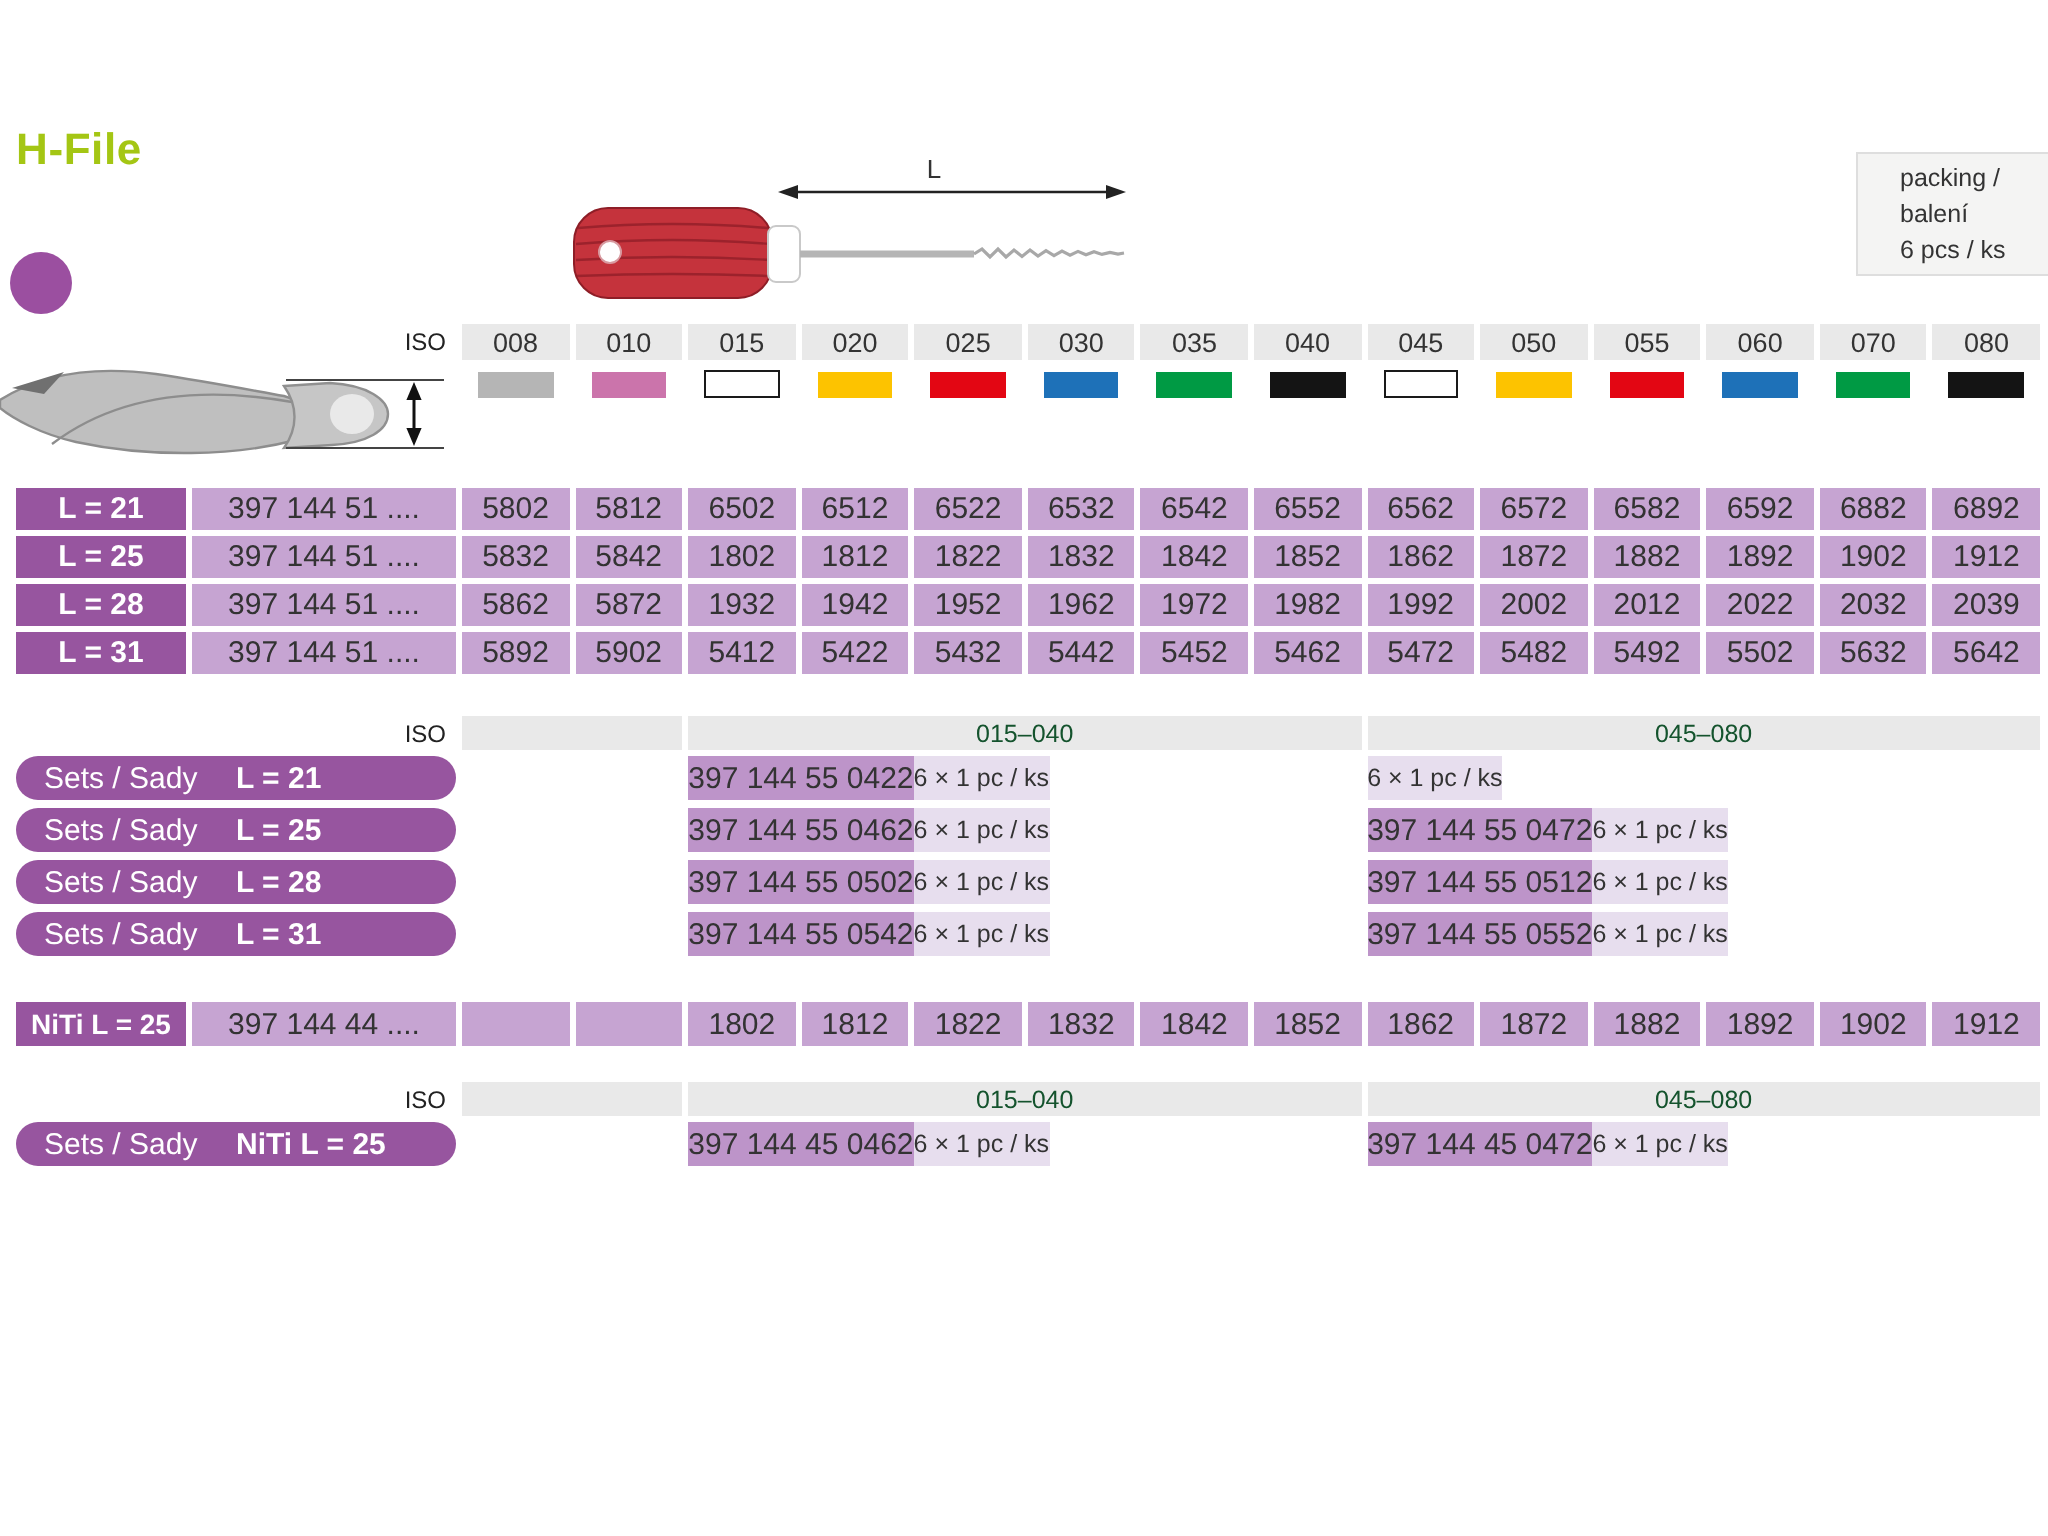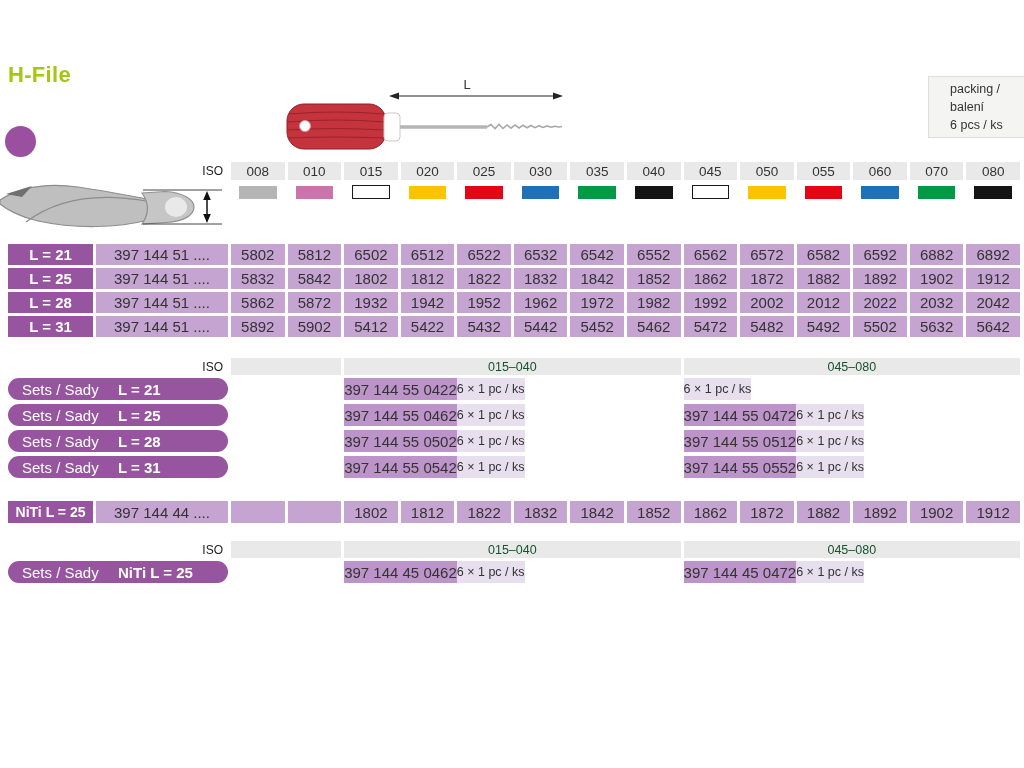--- a/index.html
+++ b/index.html
@@ -286,21 +286,21 @@
           <div class="cell val">1992</div>
 
           <div class="cell val">2002</div>
 
           <div class="cell val">2012</div>
 
           <div class="cell val">2022</div>
 
           <div class="cell val">2032</div>
 
-          <div class="cell val">2042</div>
+          <div class="cell val">2039</div>
 
       </div>
       <div class="grid trow">
         <div class="cell hdr">L = 31</div>
         <div class="cell val">397 144 51 ....</div>
 
           <div class="cell val">5892</div>
 
           <div class="cell val">5902</div>
 

